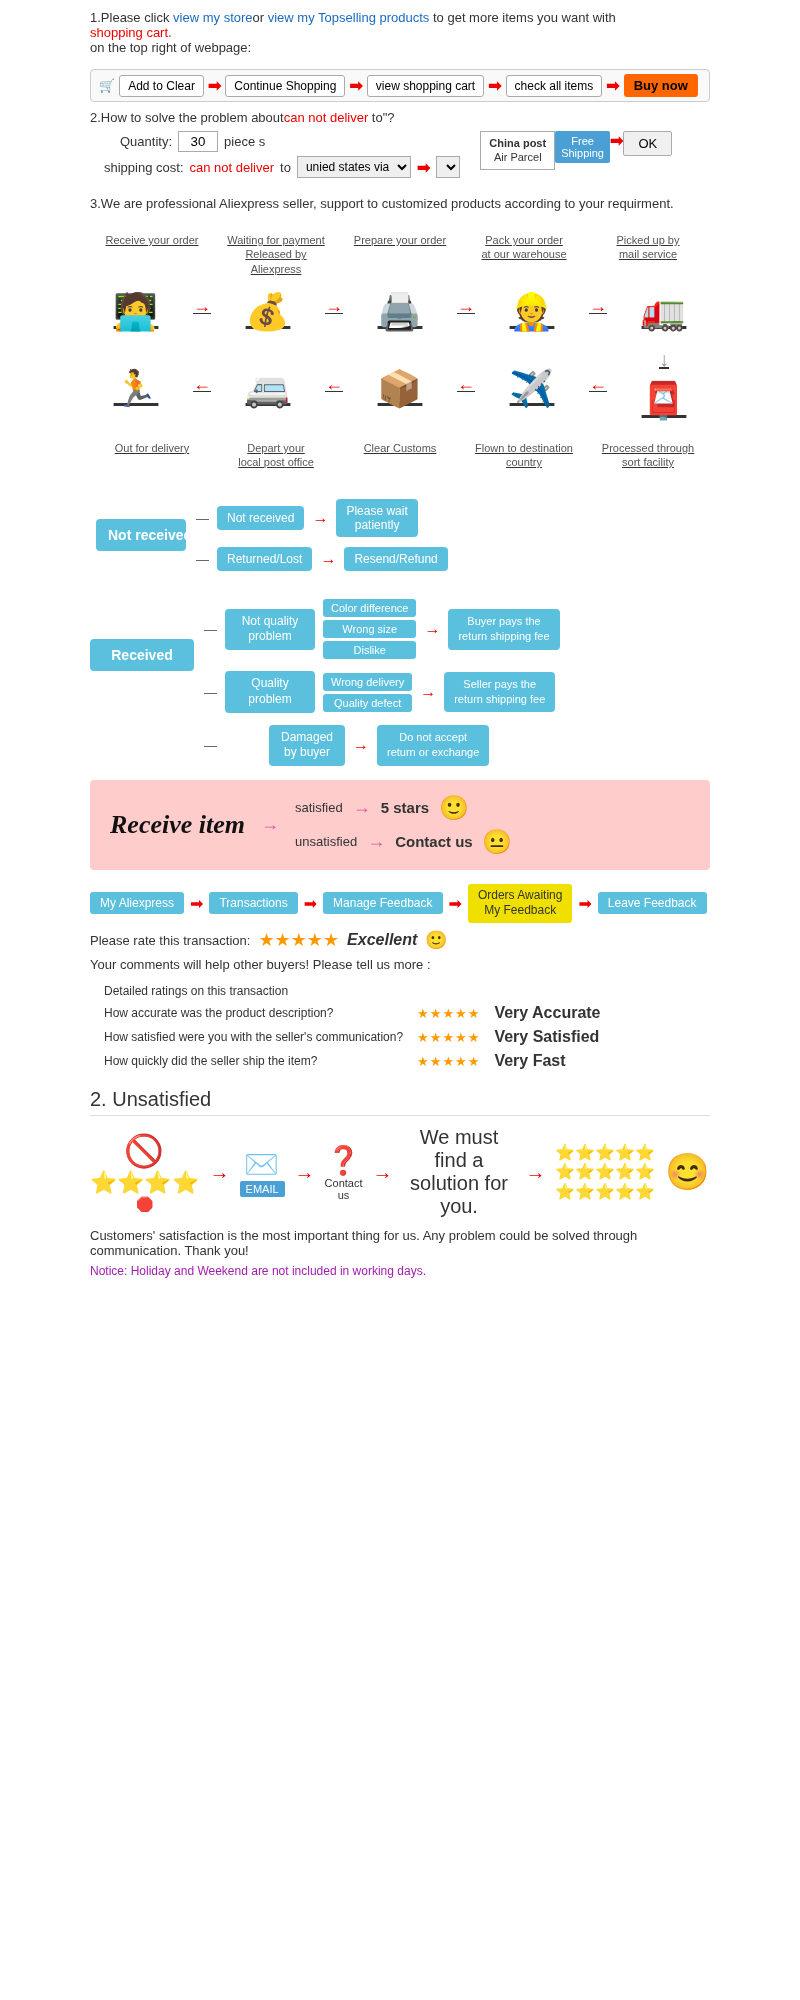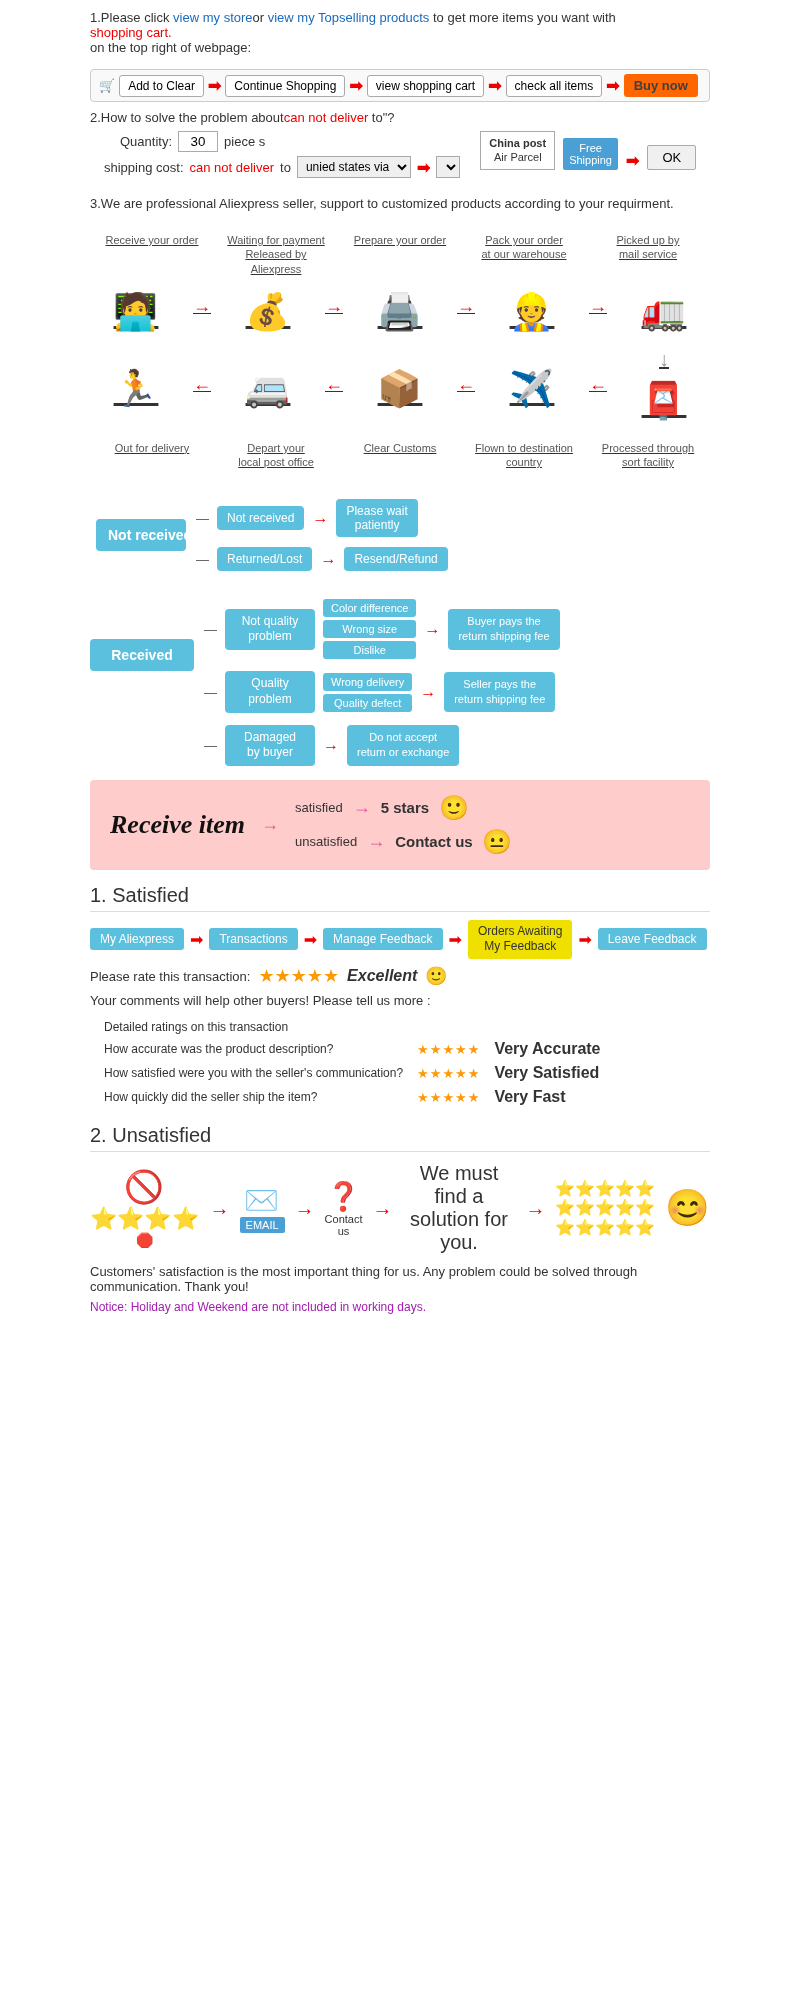--- a/index.html
+++ b/index.html
@@ -30,21 +30,21 @@
     .cart-btn {
       background: #fff;
       border: 1px solid #aaa;
       border-radius: 3px;
       padding: 3px 8px;
       font-size: 12px;
       white-space: nowrap;
     }
     .buy-btn {
       background: #f60;
-      color: #404040;
+      color: #000000;
       border: none;
       border-radius: 3px;
       padding: 4px 10px;
       font-size: 13px;
       font-weight: bold;
     }
     .arrow { color: #e00; font-size: 16px; font-weight: bold; }
 
     
     .qty-row { display: flex; align-items: center; gap: 6px; margin: 6px 0 4px 30px; }
@@ -281,21 +281,21 @@
         <select class="ship-select">
           <option>unied states via</option>
         </select>
         <span class="arrow">➡</span>
         <select class="ship-select" style="width:24px; padding:2px;">
           <option>▼</option>
         </select>
       </div>
     </div>
 
-    <div style="display:flex; align-items:flex-end; gap:8px; margin-top:6px;">
+    <div style="display:flex; align-items:flex-start; margin-top:6px;">
       <div class="china-post-box">
         <div style="font-weight:bold;">China post</div>
         <div>Air Parcel</div>
       </div>
       <div class="free-ship-box" style="white-space:pre-line;">Free
 Shipping</div>
       <span class="arrow">➡</span>
       <button class="ok-btn">OK</button>
     </div>
   </div>
@@ -426,21 +426,21 @@
           <span class="issue-sub">Wrong delivery</span>
           <span class="issue-sub">Quality defect</span>
         </div>
         <span class="arrow">→</span>
         <span class="payer-label" style="white-space:pre-line;">Seller pays the
 return shipping fee</span>
       </div>
 
       <div style="display:flex; align-items:center; gap:8px;">
         <span style="color:#555;">—</span>
-        <span class="issue-label" style="white-space:pre-line; width:90px;">Damaged
+        <span class="issue-label" style="white-space:pre-line; width:76px;margin-left:44px;">Damaged
 by buyer</span>
         <span class="arrow">→</span>
         <span class="payer-label" style="white-space:pre-line;">Do not accept
 return or exchange</span>
       </div>
     </div>
   </div>
 </div>
 
 <div class="receive-bar">
@@ -456,23 +456,20 @@
     <div class="receive-row">
       <span>unsatisfied</span>
       <span class="pink-arrow">→</span>
       <span style="font-size:15px; font-weight:bold;">Contact us</span>
       <span style="font-size:24px;">😐</span>
     </div>
   </div>
 </div>
 
 <div class="sat-section">
-  <h2 class="sat-title">
-    <span>1.</span>&nbsp;<span>Satisfied</span>
-  </h2>
 
   <div class="breadcrumb-bar">
     <span class="bc-item">My Aliexpress</span>
     <span class="bc-arrow">➡</span>
     <span class="bc-item">Transactions</span>
     <span class="bc-arrow">➡</span>
     <span class="bc-item">Manage Feedback</span>
     <span class="bc-arrow">➡</span>
     <span class="bc-item-highlight">Orders Awaiting<br>My Feedback</span>
     <span class="bc-arrow">➡</span>

